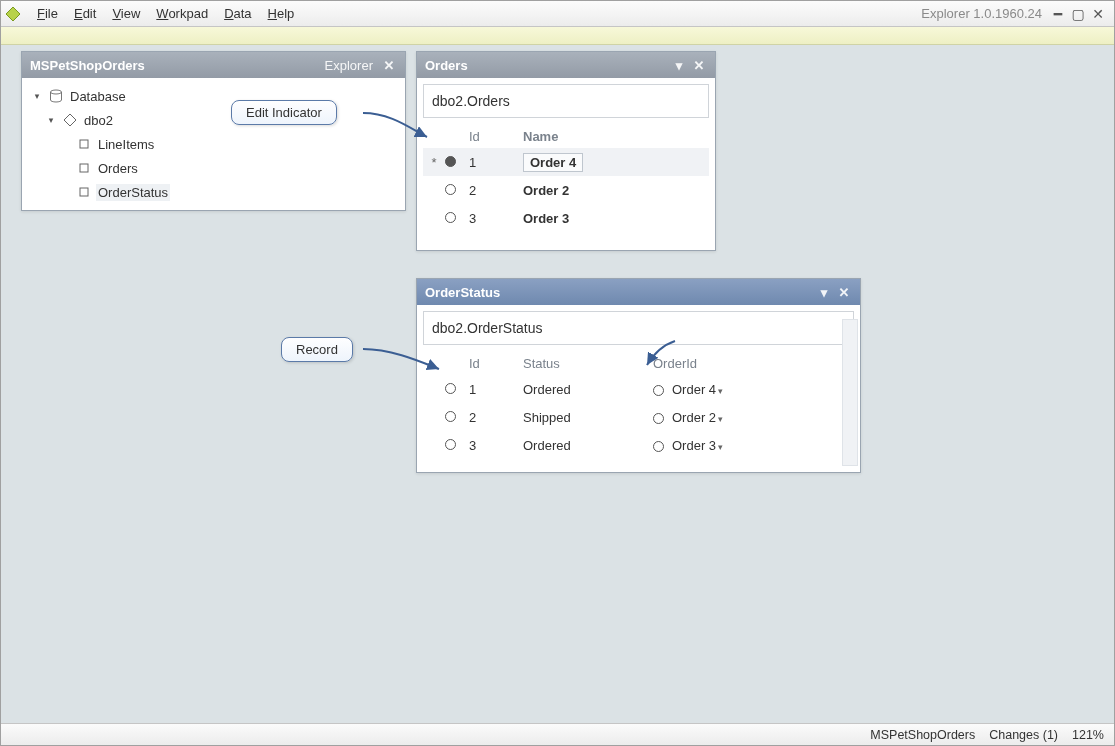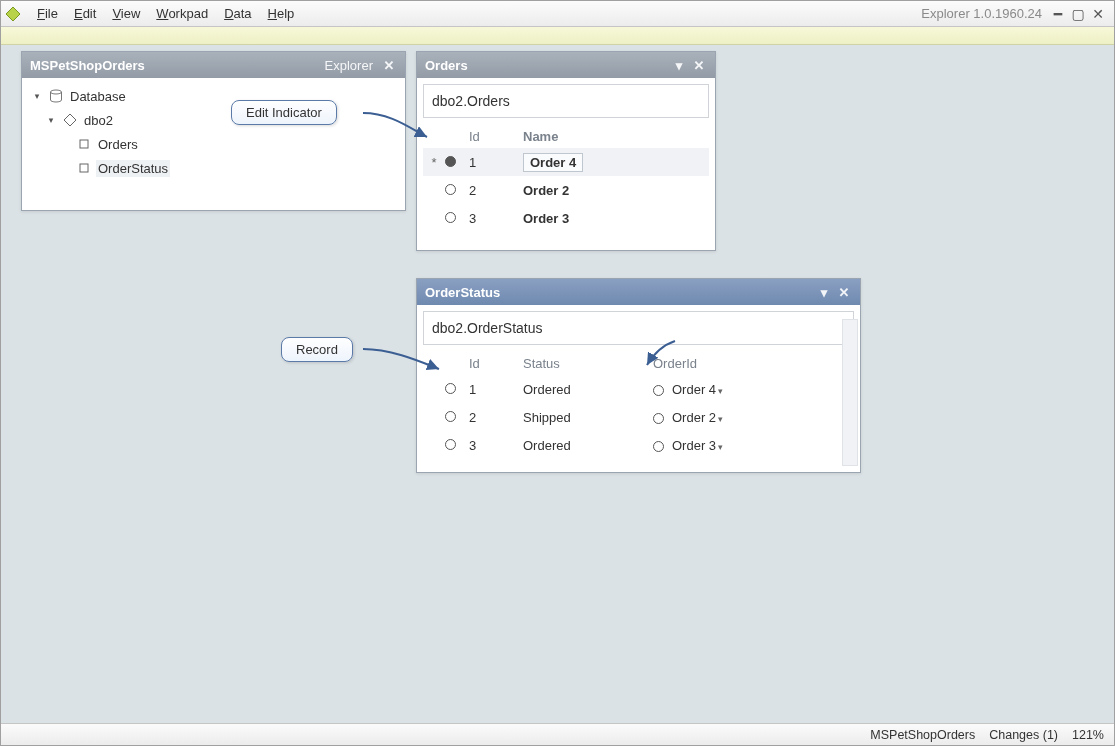--- a/index.html
+++ b/index.html
@@ -121,20 +121,28 @@
               </svg>
           </span>
           <span class="tree-label">dbo2</span>
         </div>
         <div class="tree-row indent2">
           <span class="node-icon">
               <svg width="10" height="10">
                 <rect x="1" y="1" width="8" height="8" fill="none" stroke="#666"></rect>
               </svg>
             </span>
+          <span class="tree-label">LineItems</span>
+        </div>
+        <div class="tree-row indent2">
+          <span class="node-icon">
+              <svg width="10" height="10">
+                <rect x="1" y="1" width="8" height="8" fill="none" stroke="#666"></rect>
+              </svg>
+            </span>
           <span class="tree-label">Orders</span>
         </div>
         <div class="tree-row indent2">
           <span class="node-icon">
               <svg width="10" height="10">
                 <rect x="1" y="1" width="8" height="8" fill="none" stroke="#666"></rect>
               </svg>
             </span>
           <span class="tree-label sel">OrderStatus</span>
         </div>

